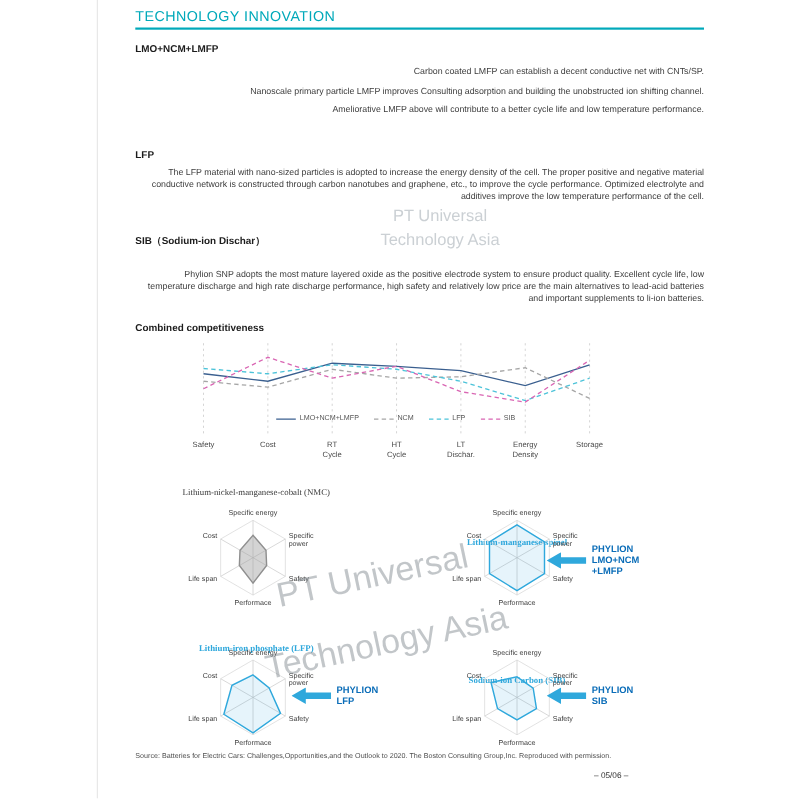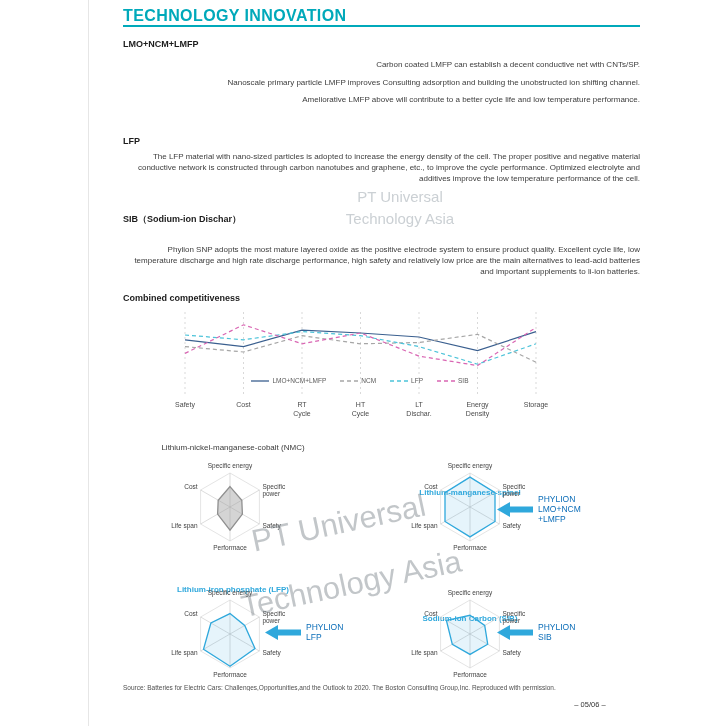--- a/index.html
+++ b/index.html
@@ -2,54 +2,54 @@
 <html><head>
 <meta charset="utf-8">
 <style>
   * { margin:0; padding:0; box-sizing:border-box; }
   html,body { width:726px; height:726px; background:#ffffff;
     font-family:"Liberation Sans", sans-serif; position:relative; overflow:hidden; }
   .abs { position:absolute; }
 
   .edge-line { left:88px; top:0; width:1px; height:726px; background:#e6e6e6; }
 
-  .page-title { left:123px; top:7px; font-size:16px; font-weight:bold;
+  .page-title { left:123px; top:7px; font-size:13px; font-weight:normal;
     color:#00a9ba; letter-spacing:.4px; }
   .title-rule { left:123px; top:25px; width:517px; height:2px; background:#00a9ba; }
 
   .h2 { left:123px; font-size:9px; font-weight:bold; color:#1c1c1c; }
   .para { left:123px; width:517px; font-size:8px; line-height:11px; color:#3c3c3c;text-align:right; }
 
   .chart-wrap { left:145px; top:306px; width:430px; height:92px; }
   .legend-row { left:145px; top:377px; width:430px; display:flex;
     justify-content:center; gap:14px; align-items:center; }
   .legend-item { display:inline-flex; align-items:center; gap:3px; }
   .legend-text { font-size:6.5px; color:#5a5a5a; }
   .cats { left:145px; top:401px; width:430px; height:24px; }
   .cat-label { position:absolute; top:0; transform:translateX(-50%);
     white-space:pre; text-align:center; font-size:7px; line-height:8.5px; color:#4a4a4a; }
 
-  .radar-title { font-size:8px; text-align:center; }
+  .radar-title { font-size:8px; text-align:center;font-family:Liberation Serif, serif; }
   .t-dark { color:#3a3a3a; font-weight:normal; }
   .t-blue { color:#2fa8dc; font-weight:bold;margin-top:45px; }
   .radar-box { width:170px; height:108px; }
   .axlbl { font-size:6.5px; fill:#3f3f3f; }
 
   .callout { display:flex; align-items:center; gap:5px; }
-  .callout-text div { font-size:8.5px; font-weight:normal; color:#0b6db8; line-height:10px; }
+  .callout-text div { font-size:8.5px; font-weight:bold; color:#0b6db8; line-height:10px; }
 
   .watermark-1 { left:295px; top:186px; width:210px; text-align:center;
     font-size:15px; line-height:22px; color:#cbd0d4; z-index:10; pointer-events:none; }
   .watermark-2 { left:160px; top:492px; width:370px; text-align:center;
     font-size:31px; line-height:62px; color:rgba(120,128,135,0.45);
     transform:rotate(-12deg); z-index:10; pointer-events:none; }
 
   .source-line { left:123px; top:684px; width:517px; font-size:6.5px; color:#4f4f4f;
     white-space:nowrap; overflow:hidden; }
-  .page-num { left:540px; top:700px; width:100px; text-align:center;
+  .page-num { left:540px; top:700px; width:100px; text-align:left;
     font-size:7.5px; color:#333; }
 </style>
 </head>
 <body>
 
 <div class="abs edge-line"></div>
 
 <h1 class="abs page-title">TECHNOLOGY INNOVATION</h1>
 <div class="abs title-rule"></div>
 

